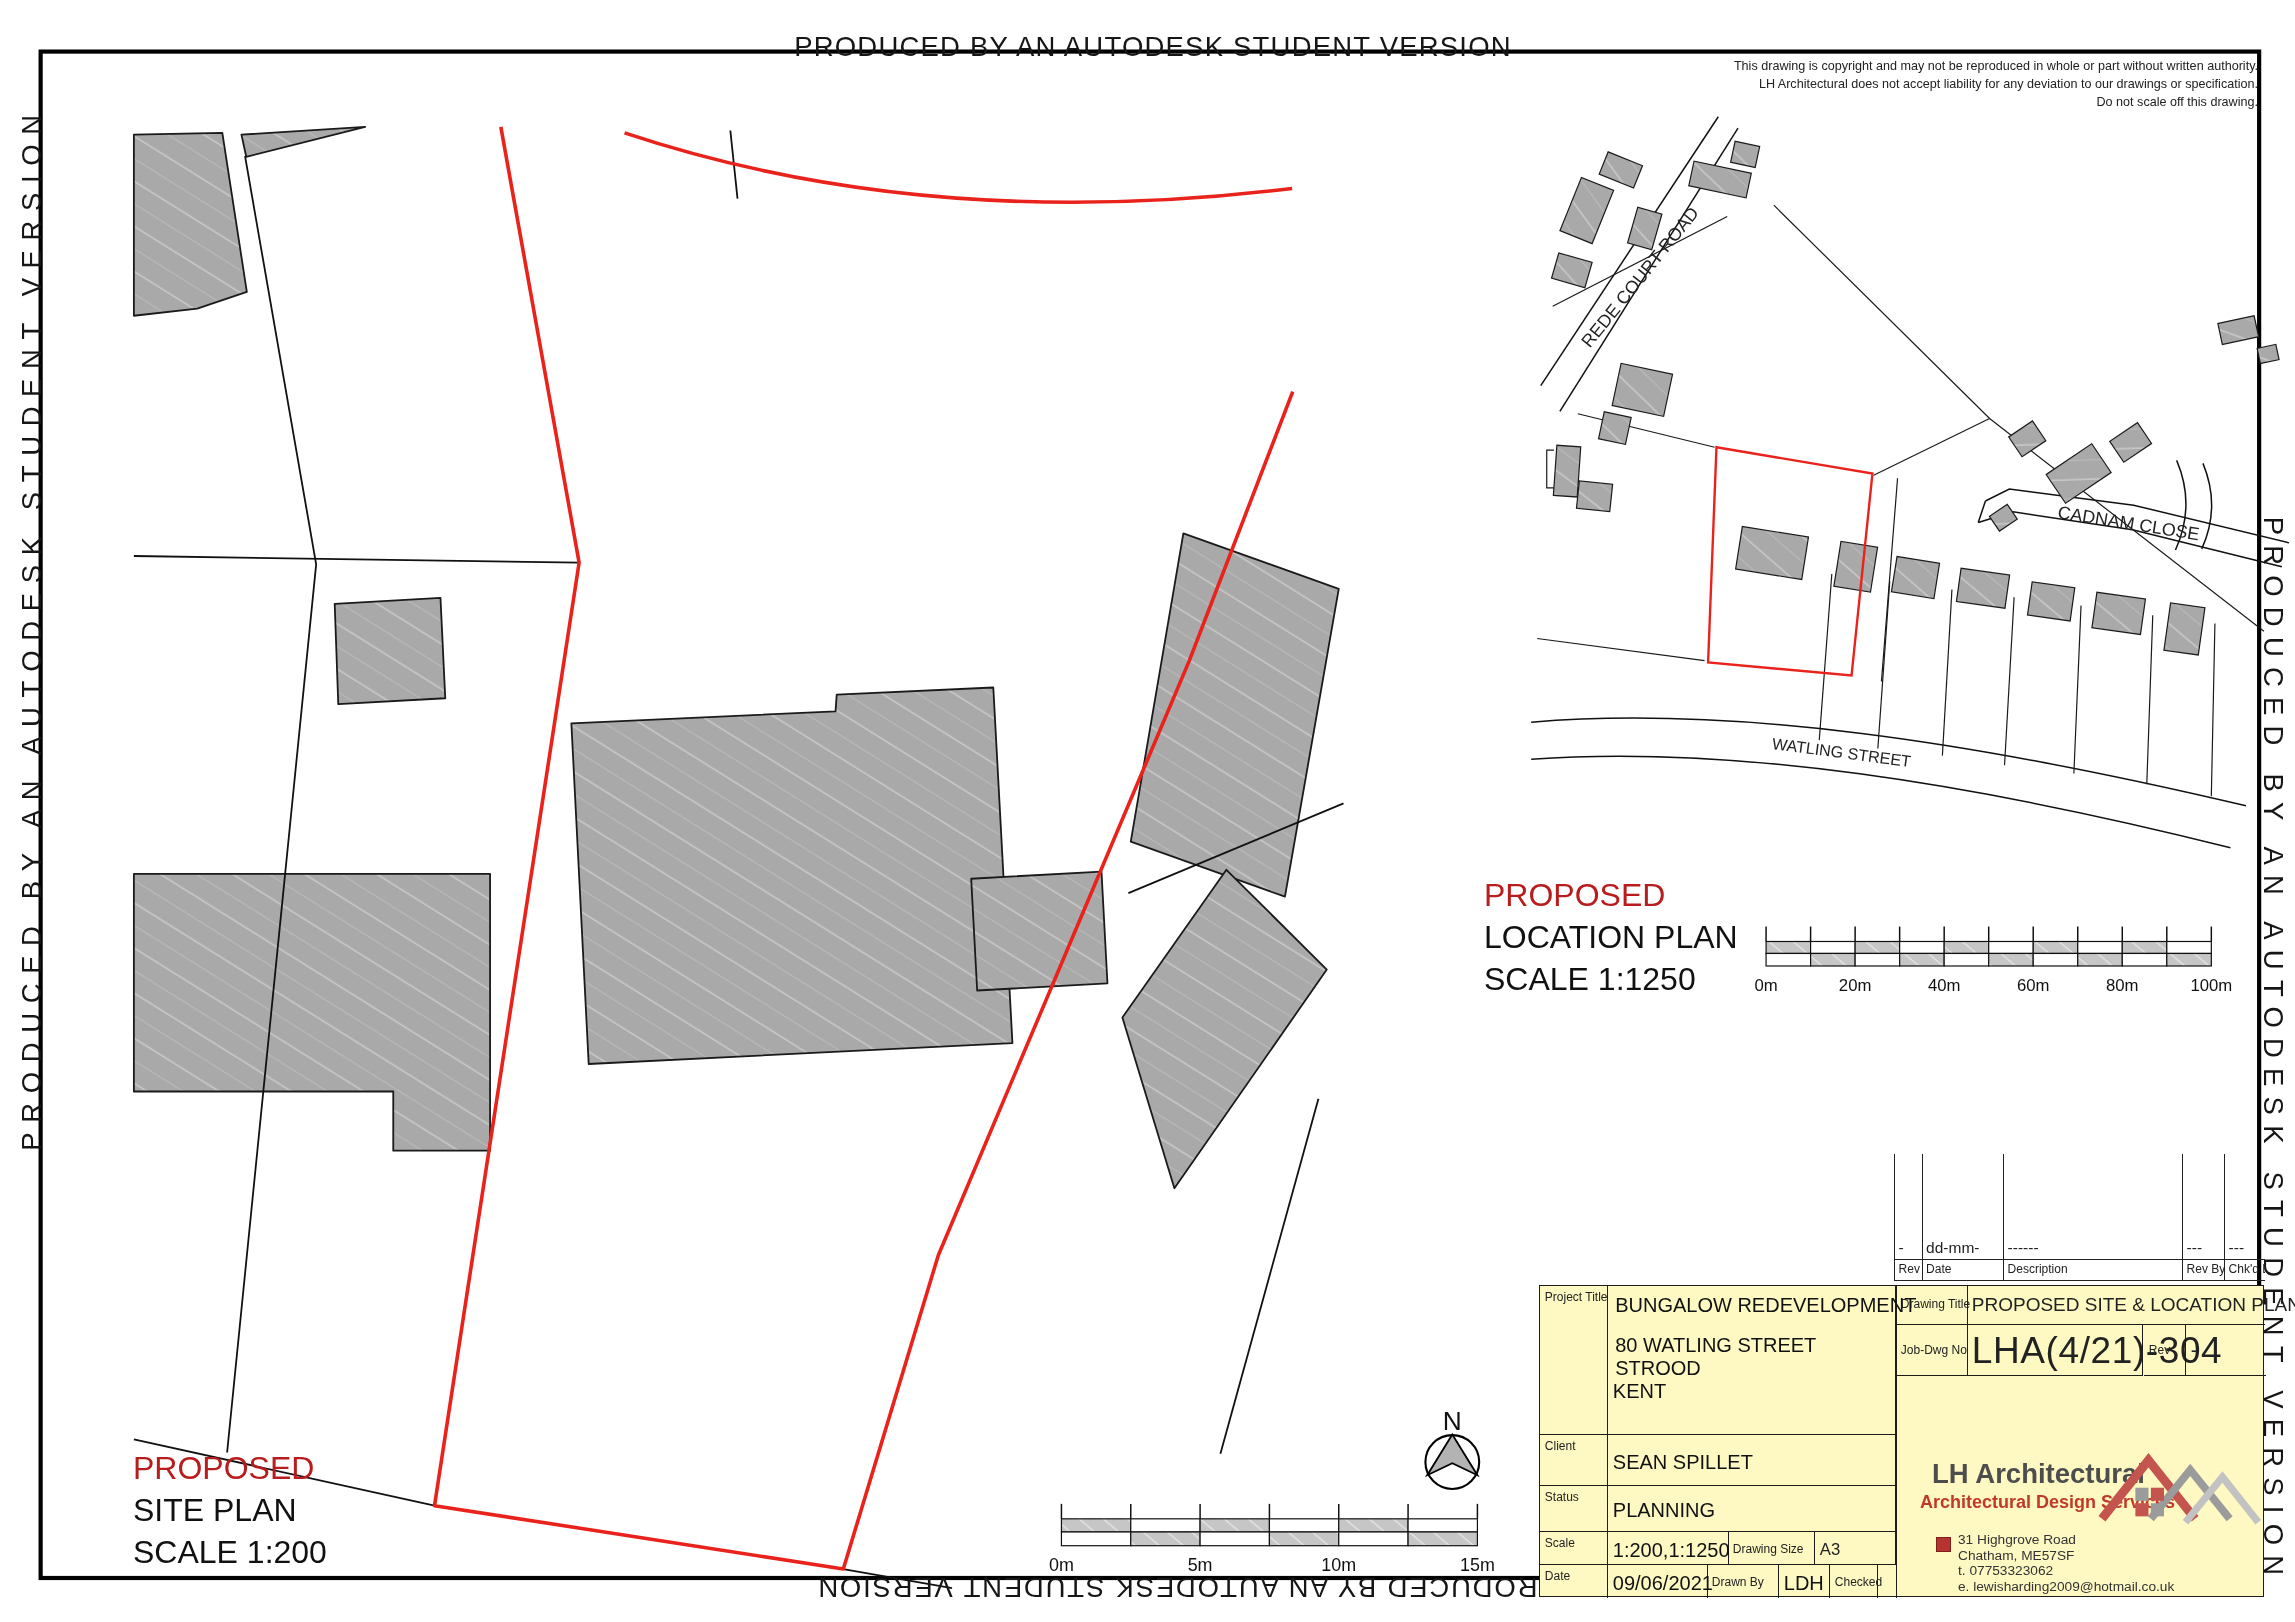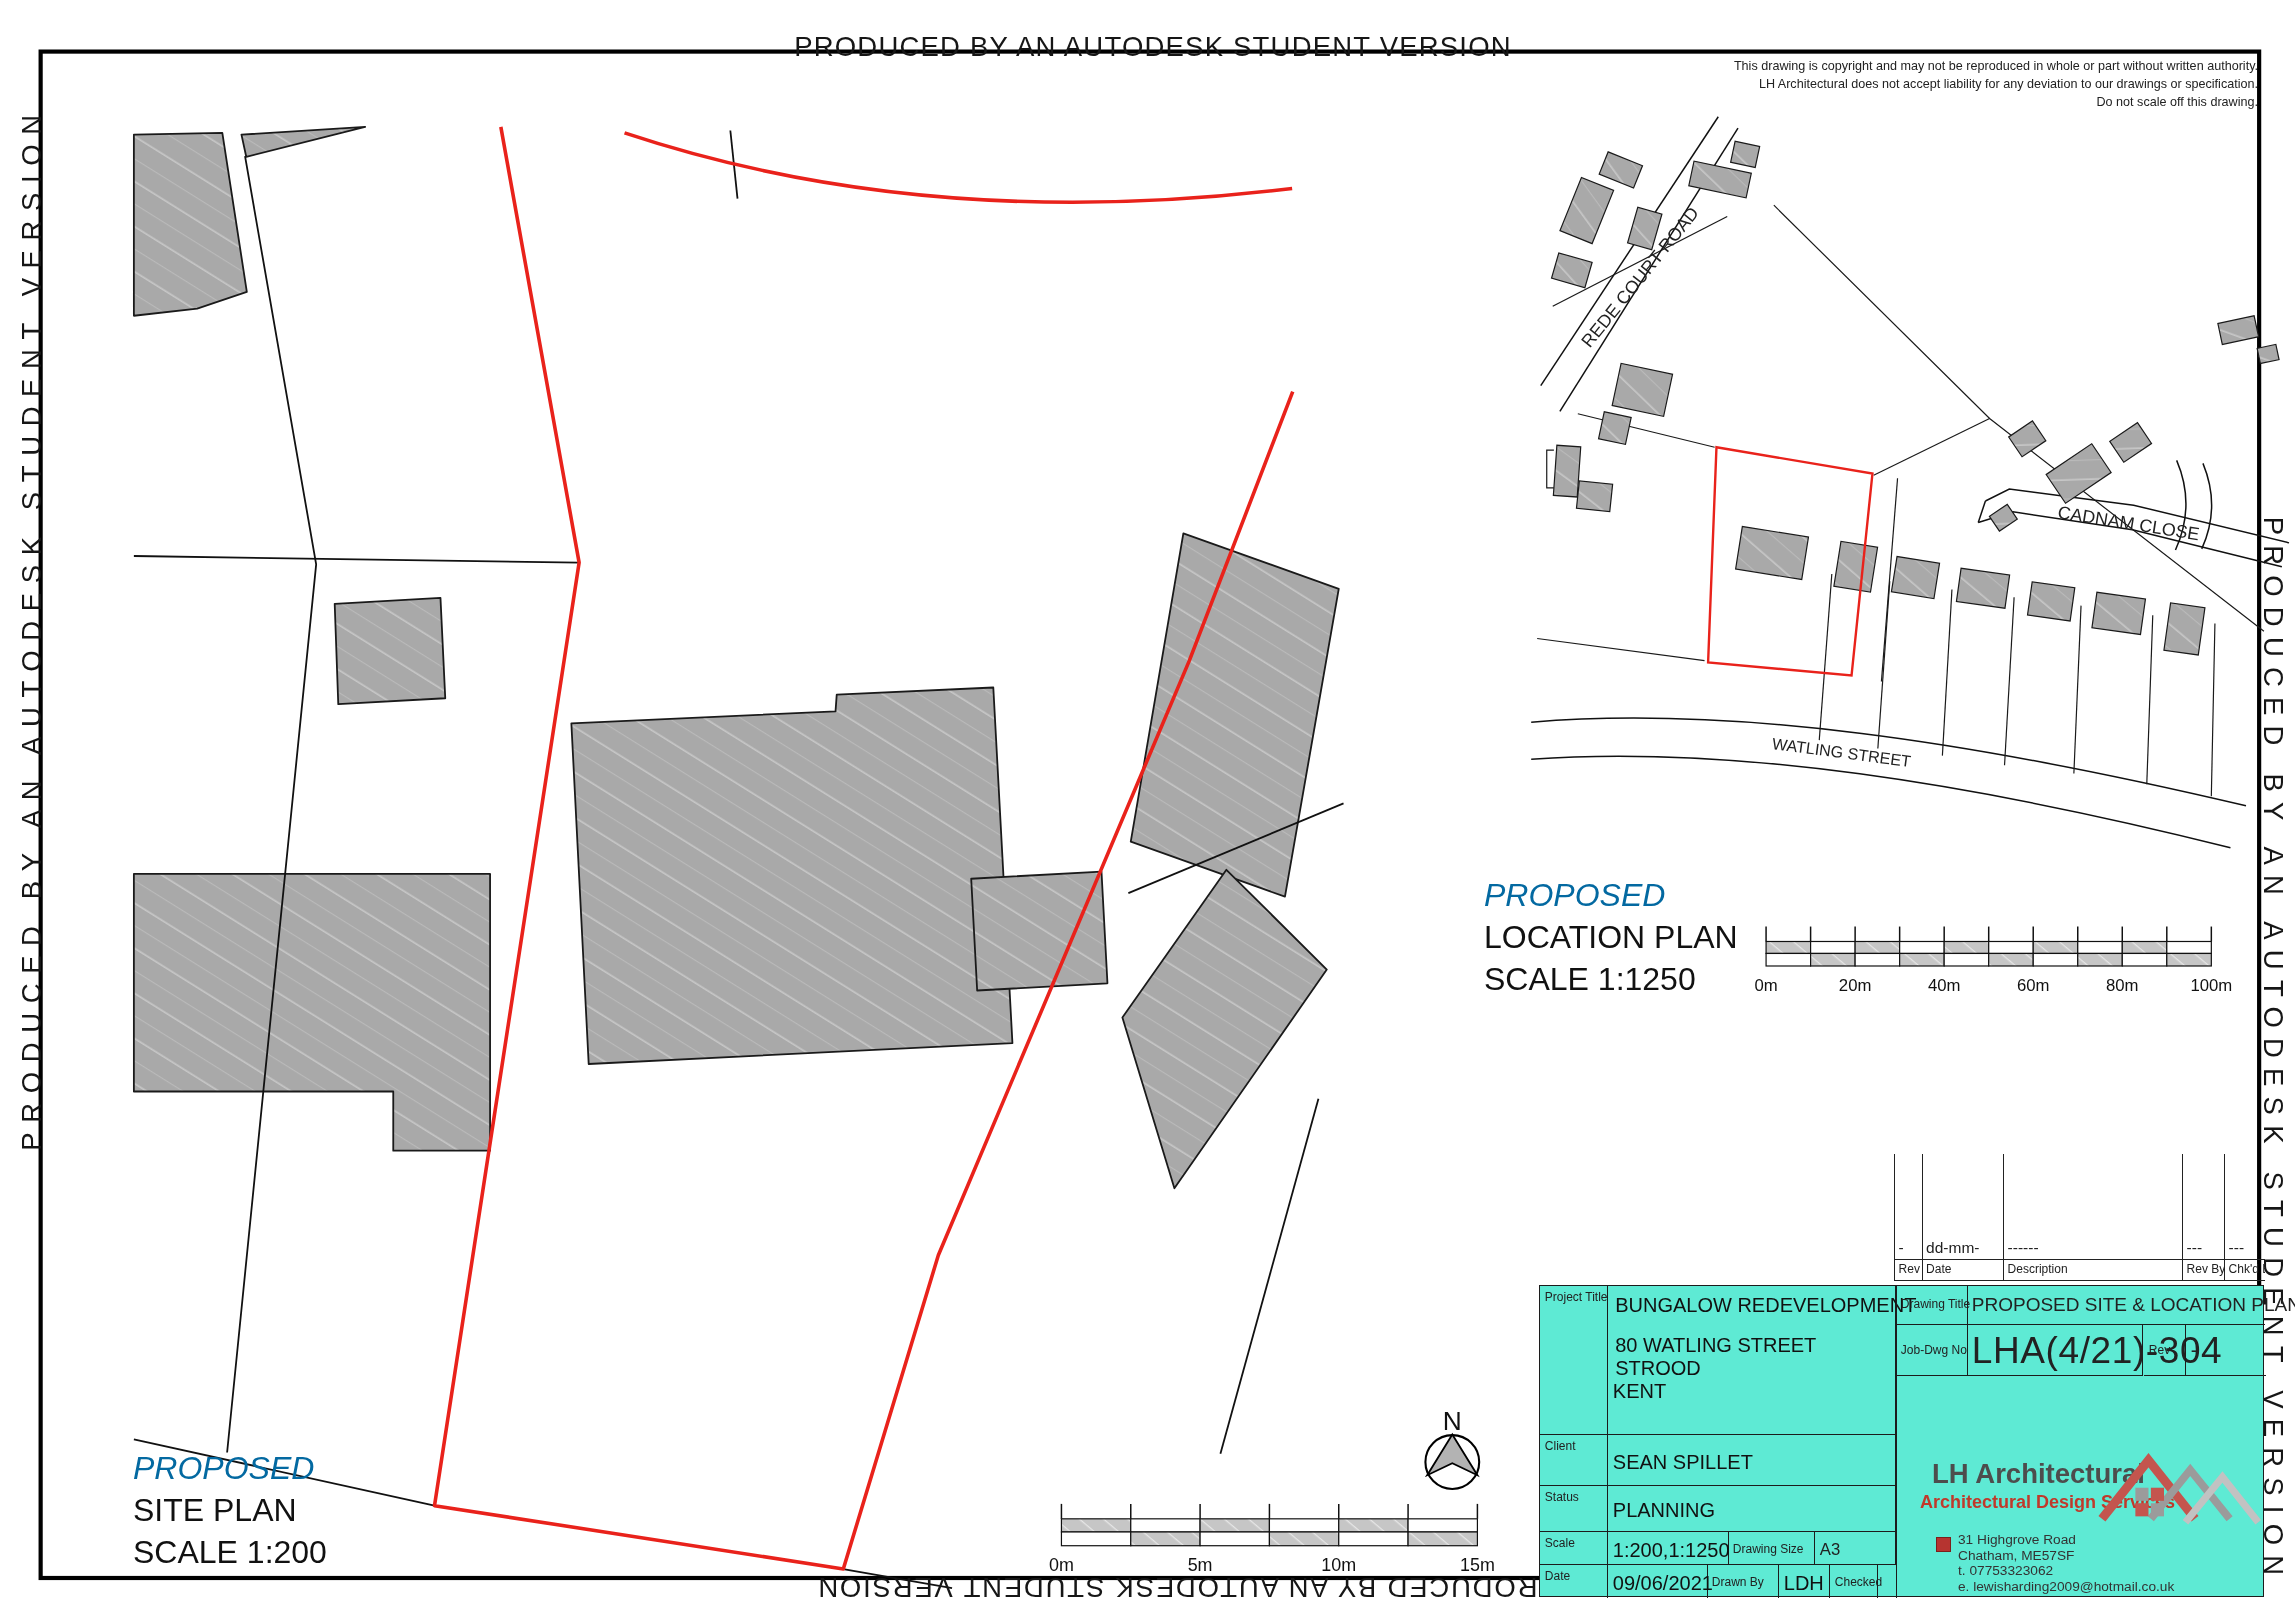--- a/index.html
+++ b/index.html
@@ -12,30 +12,30 @@
           white-space:nowrap;transform-origin:center center;}
   .banner.top{left:1153px;top:47px;transform:translate(-50%,-50%);}
   .banner.bottom{left:1187px;top:1587px;transform:translate(-50%,-50%) rotate(180deg);letter-spacing:1.8px;}
   .banner.left{left:32px;top:628px;transform:translate(-50%,-50%) rotate(-90deg);letter-spacing:9.6px;}
   .banner.right{left:2273px;top:1051px;transform:translate(-50%,-50%) rotate(90deg);letter-spacing:10.2px;}
   
   .copyright{position:absolute;right:37px;top:57px;text-align:right;
              font-size:12.6px;line-height:18px;color:#222;}
   
   .caption{position:absolute;font-size:32px;line-height:42px;color:#111;white-space:nowrap;}
-  .caption .red{color:#0369a1;font-style:italic;}
+  .caption .red{color:#b91c1c;}
   
   .revtable{position:absolute;left:1894px;top:1154px;width:371px;height:127px;}
   .revtable .cell{position:absolute;box-sizing:border-box;border-left:1.5px solid #222;
                   font-size:12px;color:#222;padding:2.4px 3.6px;white-space:nowrap;overflow:hidden;}
   .revtable .hdr{border-top:1.5px solid #222;border-bottom:1.5px solid #222;}
   .revtable .datarow{display:flex;align-items:flex-end;}
   
   .tblock{position:absolute;left:1539px;top:1285px;width:725px;height:312px;
-          background:#5eead4;box-sizing:border-box;border:1.8px solid #1c1c1c;}
+          background:#fef9c3;box-sizing:border-box;border:1.8px solid #1c1c1c;}
   .tb-cell{position:absolute;box-sizing:border-box;font-size:12px;color:#222;
            padding:3.6px 4.8px;white-space:nowrap;overflow:visible;}
   .tb-val{font-size:20px;color:#111;}
   .tb-line-r{border-right:1.5px solid #1c1c1c;}
   .tb-line-b{border-bottom:1.5px solid #1c1c1c;}
   .jobno{font-size:37px;letter-spacing:0.6px;}
   .lh-name{position:absolute;font-size:27.5px;font-weight:bold;color:#4d4d4d;white-space:nowrap;}
   .lh-serv{position:absolute;font-size:18px;font-weight:bold;color:#c0392b;white-space:nowrap;}
   .lh-addr{position:absolute;font-size:13.7px;line-height:15.5px;color:#333;white-space:nowrap;}
   .lh-bullet{position:absolute;width:13px;height:13px;background:#b63430;border:0.6px solid #7c1f1c;}

